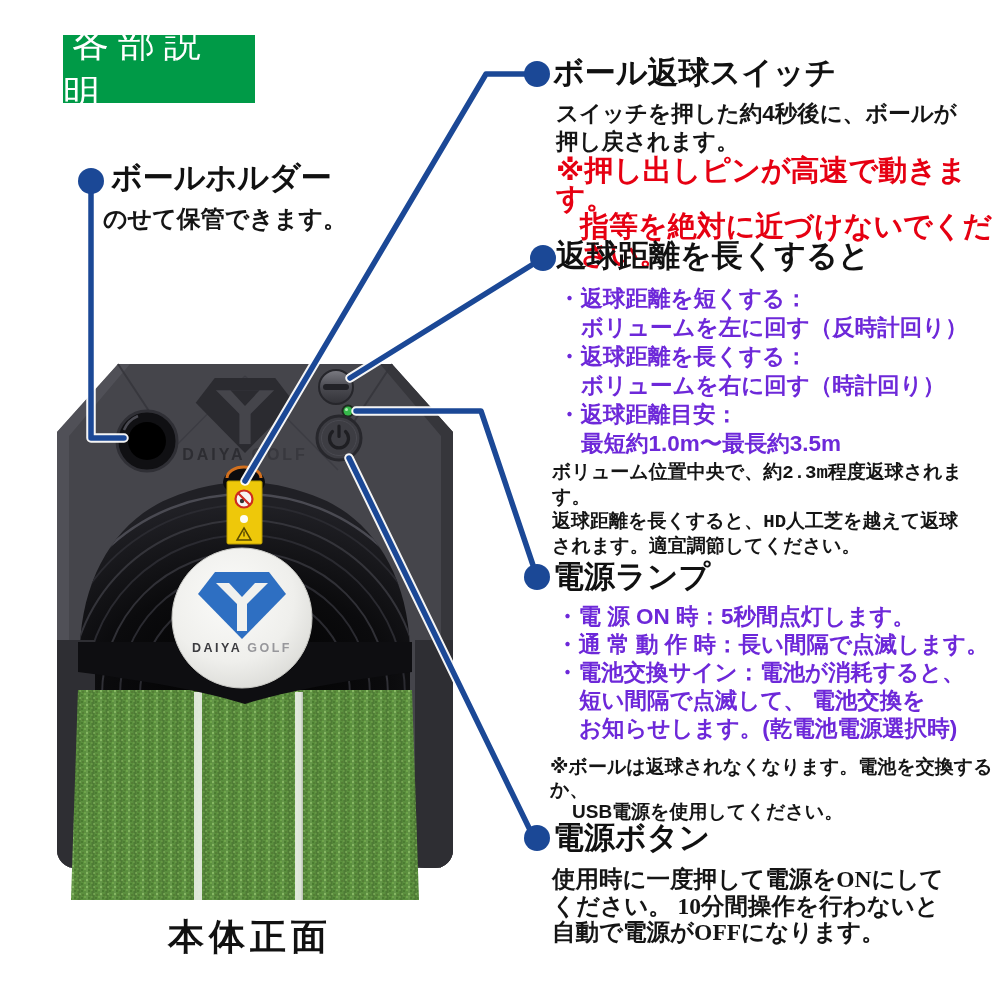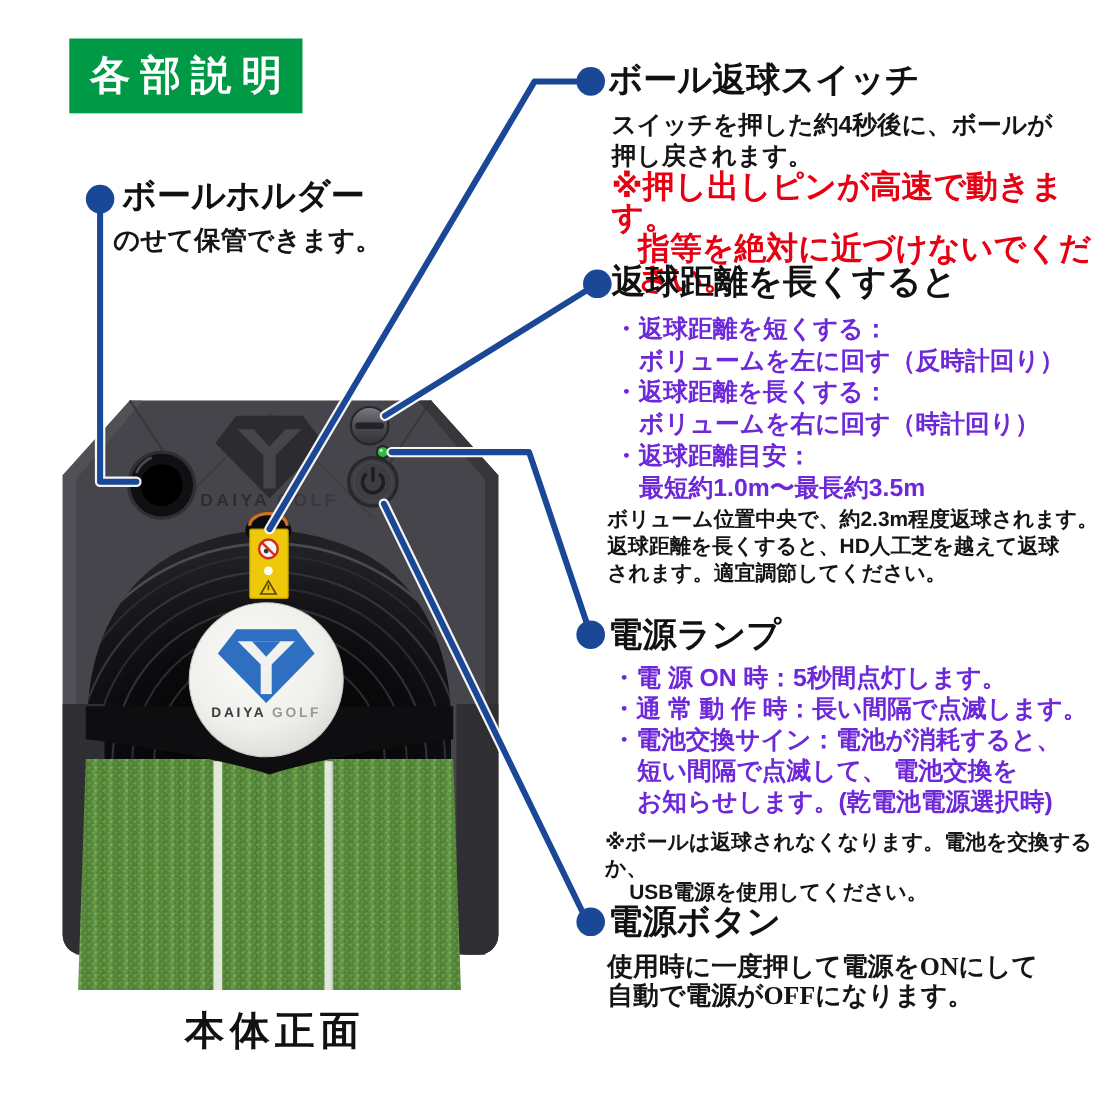--- a/index.html
+++ b/index.html
@@ -4,22 +4,22 @@
 <style>
   html,body{margin:0;padding:0;}
   body{
     width:1000px;height:1000px;position:relative;background:#ffffff;
     font-family:"Liberation Sans","DejaVu Sans",sans-serif;overflow:hidden;
     -webkit-font-smoothing:antialiased;
   }
   .abs{position:absolute;}
   
   .badge{
-    left:63px;top:35px;width:212px;height:68px;background:#009a47;
-    color:#fff;font-size:37px;font-weight:700;letter-spacing:9px;
+    left:63px;top:35px;width:192px;height:68px;background:#009a47;
+    color:#fff;font-size:37px;font-weight:400;letter-spacing:9px;
     display:flex;align-items:center;justify-content:center;text-indent:9px;
   }
   
   .ann-title{font-size:31px;font-weight:800;color:#111;white-space:nowrap;line-height:1.15;}
   .desc{font-weight:700;color:#151515;white-space:nowrap;}
   .desc div{white-space:nowrap;}
   .t22{font-size:22.5px;line-height:27.5px;}
   .t23{font-size:23.5px;line-height:26.5px;font-family:Liberation Serif, serif;}
   .bullets{font-size:22.5px;line-height:29px;font-weight:700;color:#6d28d9;}
   .bullets .ind{padding-left:23px;}
@@ -210,21 +210,21 @@
 
 <div class="abs ann-title" style="left:556px;top:238px;">返球距離を長くすると</div>
 <div class="abs bullets" style="left:558px;top:284px;">
   <div>・返球距離を短くする：</div>
   <div class="ind">ボリュームを左に回す（反時計回り）</div>
   <div>・返球距離を長くする：</div>
   <div class="ind">ボリュームを右に回す（時計回り）</div>
   <div>・返球距離目安：</div>
   <div class="ind">最短約1.0m〜最長約3.5m</div>
 </div>
-<div class="abs note" style="left:552px;top:461px;">
+<div class="abs note" style="left:552px;top:461px;font-family:Liberation Mono, monospace;">
   <div>ボリューム位置中央で、約2.3m程度返球されます。</div>
   <div>返球距離を長くすると、HD人工芝を越えて返球</div>
   <div>されます。適宜調節してください。</div>
 </div>
 
 <div class="abs ann-title" style="left:553px;top:559px;">電源ランプ</div>
 <div class="abs bullets" style="left:556px;top:603px;line-height:28px;">
   <div>・電 源 ON 時：5秒間点灯します。</div>
   <div>・通 常 動 作 時：長い間隔で点滅します。</div>
   <div>・電池交換サイン：電池が消耗すると、</div>
@@ -232,16 +232,17 @@
   <div class="ind">お知らせします。(乾電池電源選択時)</div>
 </div>
 <div class="abs note2" style="left:550px;top:756px;">
   <div>※ボールは返球されなくなります。電池を交換するか、</div>
   <div class="ind">USB電源を使用してください。</div>
 </div>
 
 <div class="abs ann-title" style="left:553px;top:820px;">電源ボタン</div>
 <div class="abs desc t23" style="left:552px;top:866px;">
   <div>使用時に一度押して電源をONにして</div>
+  <div>ください。 10分間操作を行わないと</div>
   <div>自動で電源がOFFになります。</div>
 </div>
 
 <div class="abs caption">本体正面</div>
 
 </body></html>

